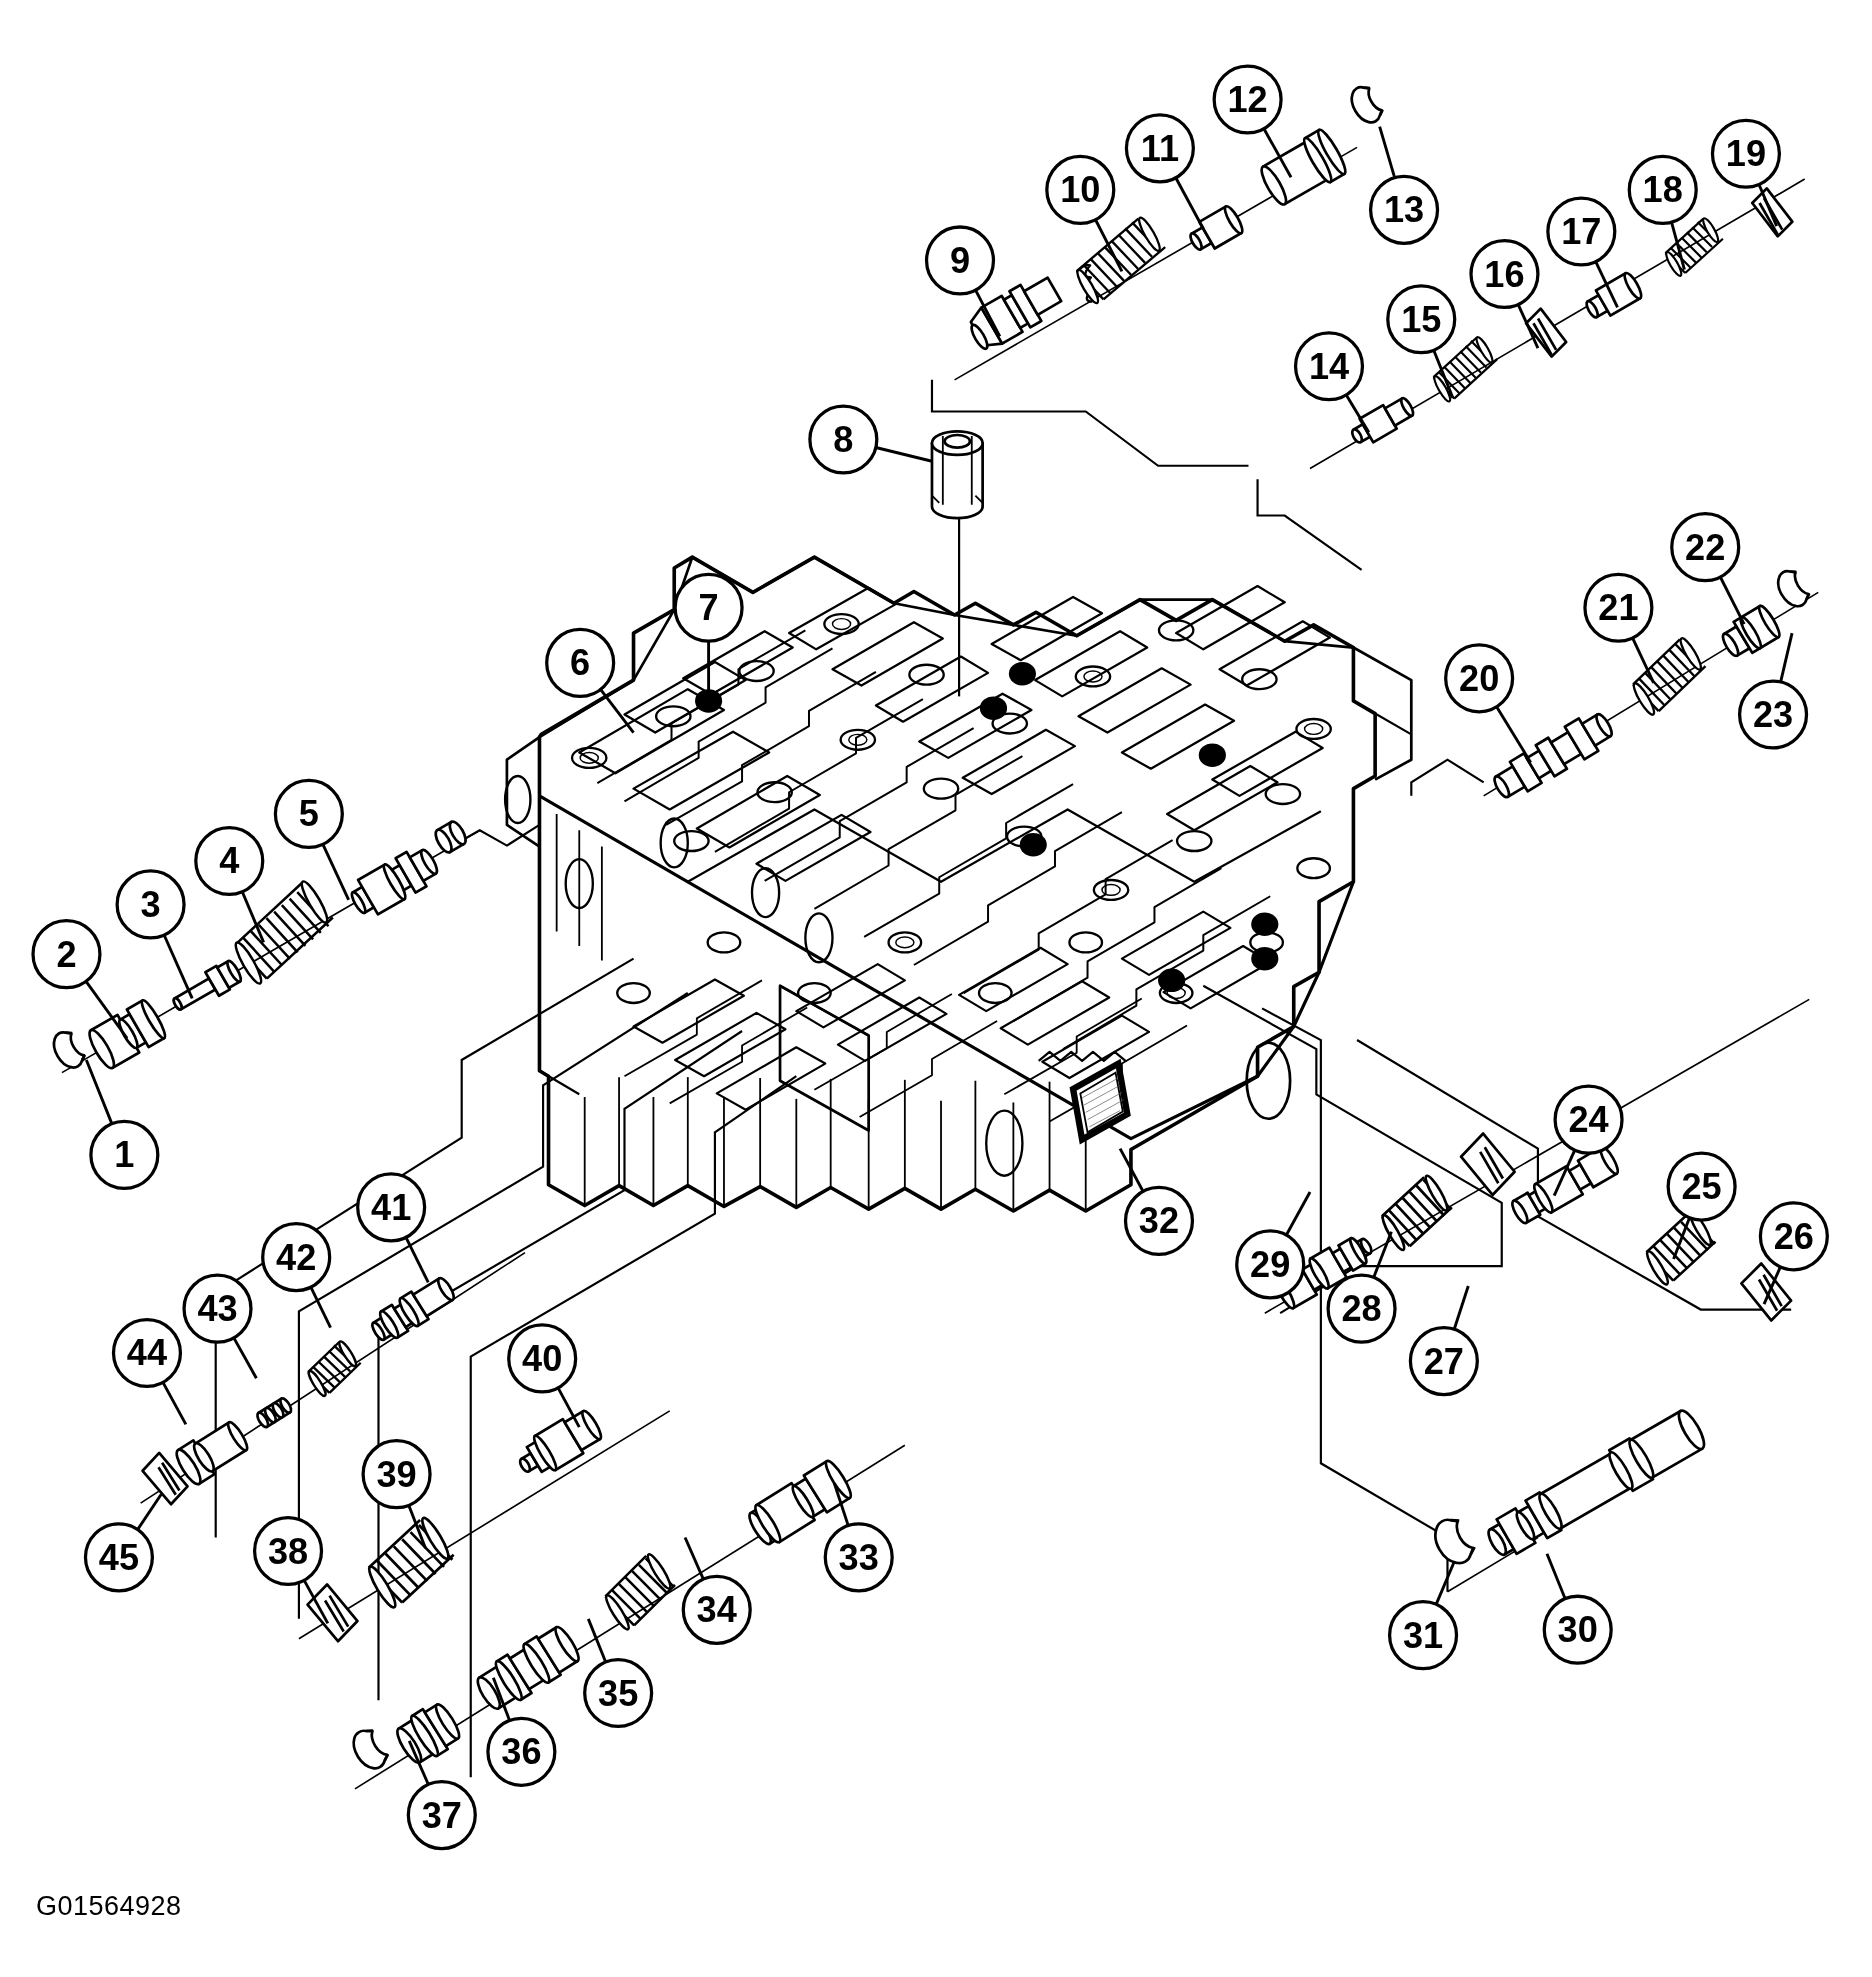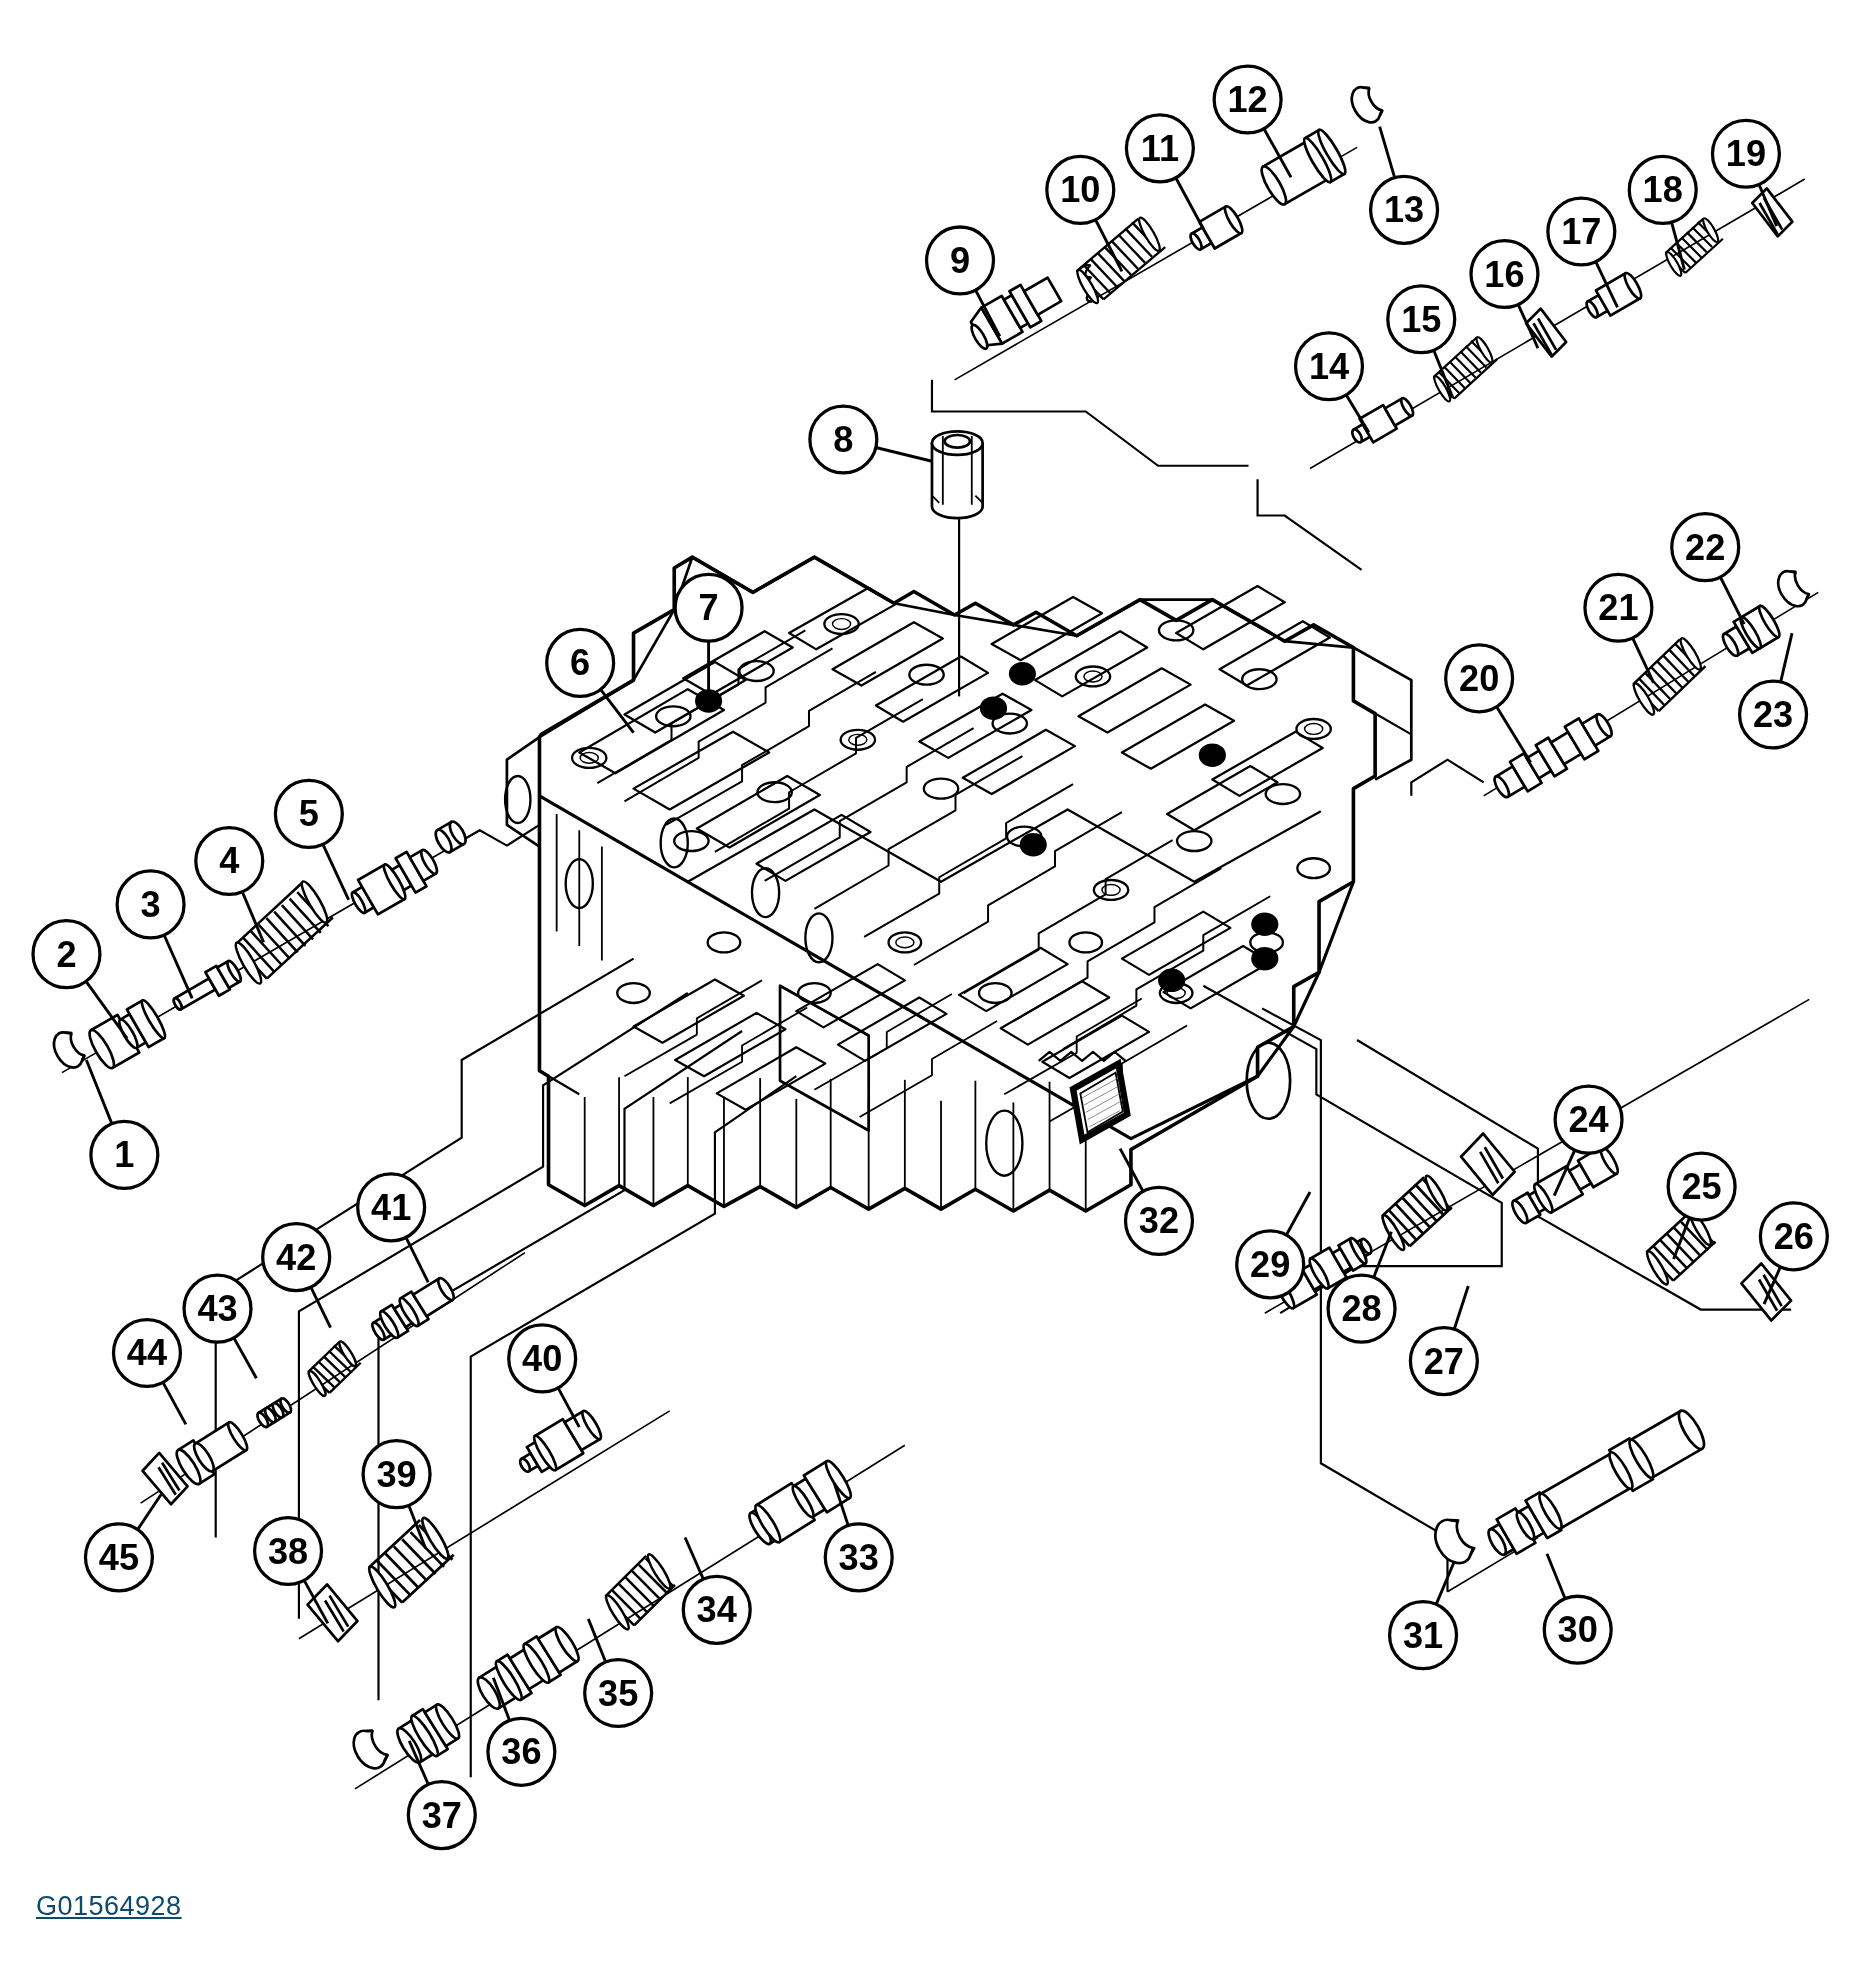--- a/index.html
+++ b/index.html
@@ -1,21 +1,21 @@
 <!DOCTYPE html>
 <html style="font-size:14.5px"><head>
 <meta charset="utf-8">
 <style>
   html,body{margin:0;padding:0;background:#ffffff;}
   body{width:1873px;height:1977px;position:relative;overflow:hidden;
        font-family:"Liberation Sans","DejaVu Sans",sans-serif;}
   #stage{position:absolute;left:0;top:0;width:1873px;height:1977px;}
   #stage svg{position:absolute;left:0;top:0;}
-  .figid{position:absolute;left:36px;top:1891px;font-size:27px;color:#0c4a6e;
-         letter-spacing:0.5px;white-space:nowrap;text-decoration:underline;}
+  .figid{position:absolute;left:36px;top:1891px;font-size:27px;color:#000000;
+         letter-spacing:0.5px;white-space:nowrap;}
 </style>
 </head>
 <body>
 
 <div id="stage">
 
 <svg width="1873" height="1977" viewBox="0 0 2070 2186">
 
   <defs>
 

